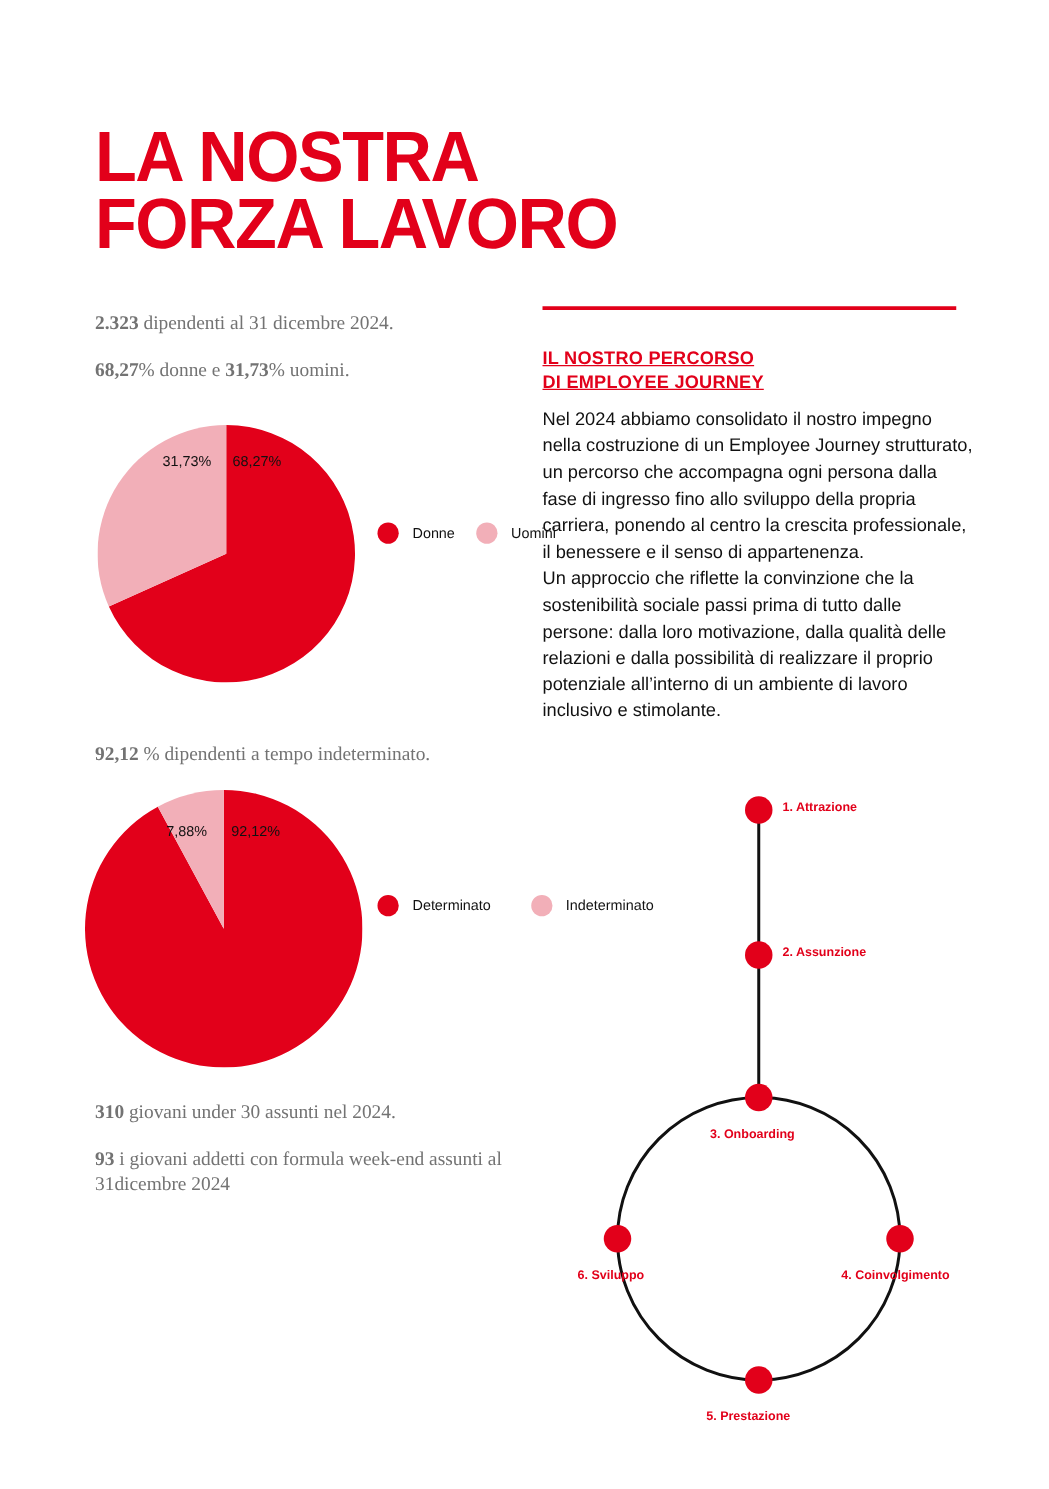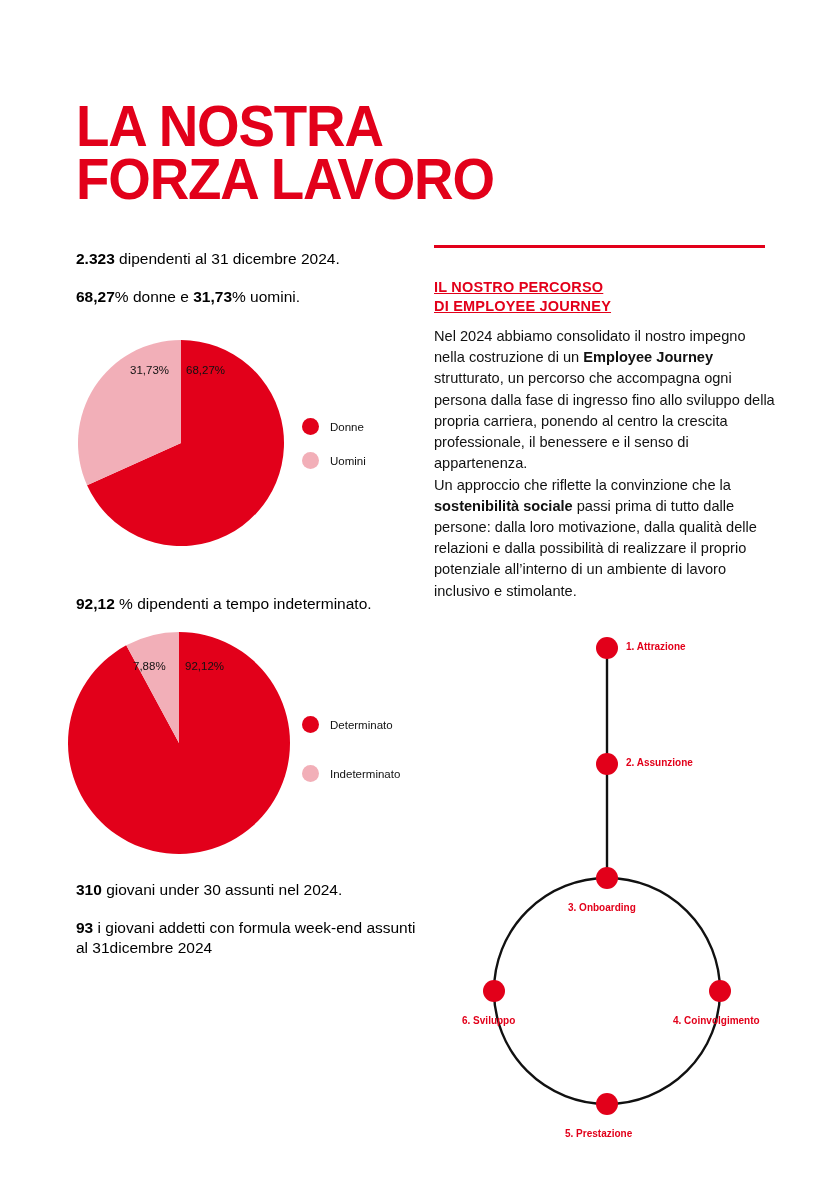--- a/index.html
+++ b/index.html
@@ -36,21 +36,22 @@
     transform-origin: left top;
     white-space: pre-line;
   }
 
   
   .stat-line {
     position: absolute;
     left: 76px;
     font-size: 15.5px;
     line-height: 1.32;
-    color: #000000;
+    color: #737373;
+    font-family: Liberation Serif, serif;
   }
   .stat-line b { font-weight: bold; }
   #stat-employees { top: 249px; width: 340px; }
   #stat-gender    { top: 287px; width: 340px; }
   #stat-contract  { top: 594px; width: 350px; }
   #stat-young     { top: 880px; width: 350px; }
   #stat-weekend   { top: 918px; width: 340px; }
 
   
   .pie-wrap { position: absolute; }
@@ -60,21 +61,21 @@
   .pie-label {
     position: absolute;
     font-size: 11.5px;
     color: #111;
     white-space: nowrap;
   }
 
   .legend {
     position: absolute;
     display: flex;
-    flex-direction: column;
+    flex-direction: row;
     gap: 17px;
   }
   #legend-gender   { left: 302px; top: 418px; }
   #legend-contract { left: 302px; top: 716px; gap: 32px; }
   .legend-row {
     display: flex;
     align-items: center;
     gap: 11px;
   }
   .legend-dot {
@@ -112,21 +113,21 @@
   }
   .body-text {
     position: absolute;
     left: 434px;
     top: 326px;
     width: 345px;
     font-size: 14.6px;
     line-height: 1.455;
     color: #111;
   }
-  .body-text b { font-weight: bold; }
+  .body-text b { font-weight: normal; }
 
   
   #journey {
     position: absolute;
     left: 430px;
     top: 620px;
     width: 400px;
     height: 540px;
   }
   .node-label {

